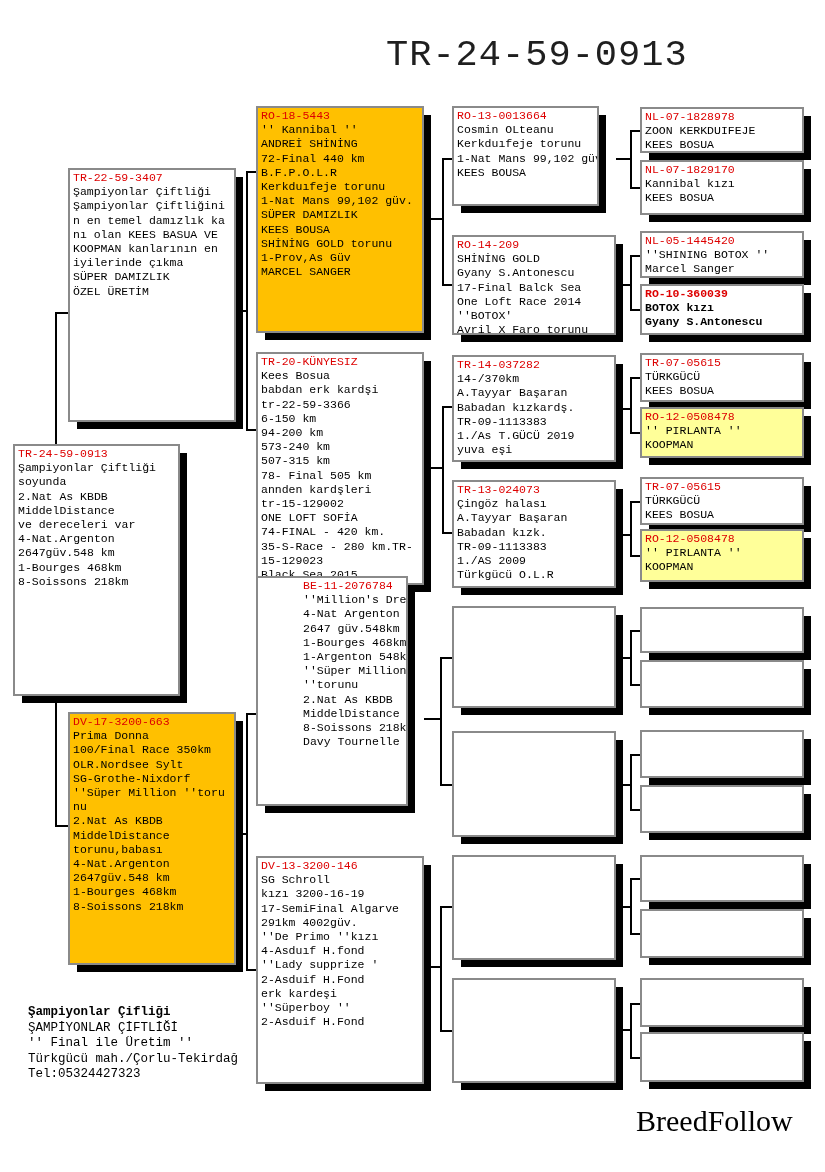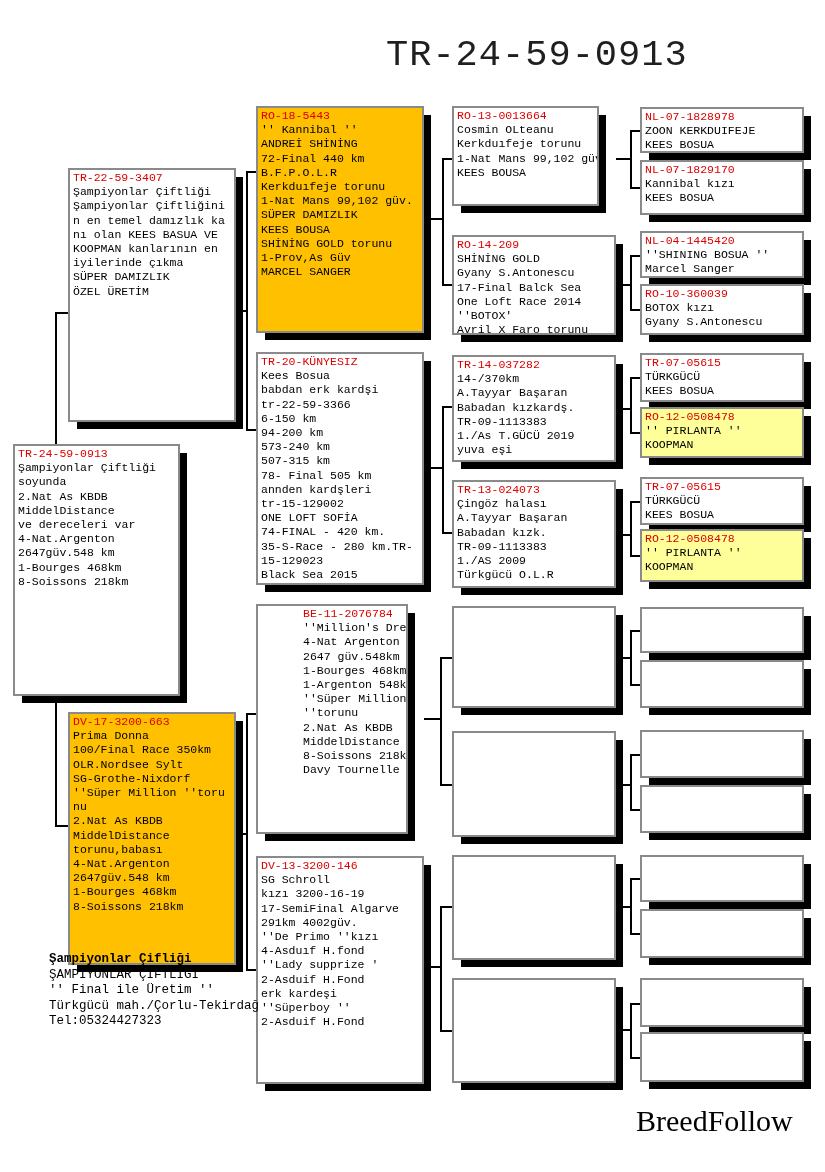--- a/index.html
+++ b/index.html
@@ -6,21 +6,21 @@
   .page{position:relative;width:825px;height:1172px;background:#ffffff;overflow:hidden;
         font-family:"Liberation Mono","DejaVu Sans Mono",monospace;}
   .title{position:absolute;left:386px;top:34px;font-size:37px;letter-spacing:1px;
          color:#1f1f1f;white-space:nowrap;}
   .cline{position:absolute;background:#000000;}
   .pbox{position:absolute;background:#ffffff;border:2px solid #8a8a8a;
         box-shadow:8px 8px 0 -1px #000000;box-sizing:border-box;
         padding:1px 0 0 3px;font-size:11.5px;line-height:14.2px;color:#000000;
         white-space:nowrap;overflow:hidden;}
   .ring{color:var(--red,#dd0000);}
-  .footer{position:absolute;left:28px;top:952px;font-size:12.5px;line-height:15.6px;color:#000000;margin-left:21px;}
+  .footer{position:absolute;left:28px;top:1005px;font-size:12.5px;line-height:15.6px;color:#000000;}
   .footer .bold{font-weight:bold;}
   .watermark{position:absolute;left:636px;top:1104px;font-family:"Liberation Serif","DejaVu Serif",serif;
              font-size:30px;color:#000000;}
 </style>
 </head>
 <body>
 
 <div class="page" style="--red: #dd0000;">
   <div class="title">TR-24-59-0913</div>
   <div>
@@ -147,21 +147,21 @@
         <div>507-315 km</div>
         <div>78- Final 505 km</div>
         <div>annden kardşleri</div>
         <div>tr-15-129002</div>
         <div>ONE LOFT SOFİA</div>
         <div>74-FINAL - 420 km.</div>
         <div>35-S-Race - 280 km.TR-</div>
         <div>15-129023</div>
         <div>Black Sea 2015</div>
       </div>
-      <div class="pbox" style="left: 256px; top: 604px; width: 152px; height: 230px; padding-left: 45px;">
+      <div class="pbox" style="left: 256px; top: 576px; width: 152px; height: 230px; padding-left: 45px;">
         <div class="ring">BE-11-2076784</div>
         <div>''Million's Dream ''</div>
         <div>4-Nat Argenton</div>
         <div>2647 güv.548km</div>
         <div>1-Bourges 468km</div>
         <div>1-Argenton 548km</div>
         <div>''Süper Million</div>
         <div>''torunu</div>
         <div>2.Nat As KBDB</div>
         <div>MiddelDistance</div>
@@ -224,25 +224,25 @@
         <div class="ring">NL-07-1828978</div>
         <div>ZOON KERKDUIFEJE</div>
         <div>KEES BOSUA</div>
       </div>
       <div class="pbox" style="left: 640px; top: 160px; width: 164px; height: 55px;">
         <div class="ring">NL-07-1829170</div>
         <div>Kannibal kızı</div>
         <div>KEES BOSUA</div>
       </div>
       <div class="pbox" style="left: 640px; top: 231px; width: 164px; height: 47px;">
-        <div class="ring">NL-04-1445420</div>
-        <div>''SHINING BOSUA ''</div>
+        <div class="ring">NL-05-1445420</div>
+        <div>''SHINING BOTOX ''</div>
         <div>Marcel Sanger</div>
       </div>
-      <div class="pbox" style="left: 640px; top: 284px; width: 164px; height: 51px;">
+      <div class="pbox" style="left: 640px; top: 284px; width: 164px; height: 51px; font-weight: bold;">
         <div class="ring">RO-10-360039</div>
         <div>BOTOX kızı</div>
         <div>Gyany S.Antonescu</div>
       </div>
       <div class="pbox" style="left: 640px; top: 353px; width: 164px; height: 49px;">
         <div class="ring">TR-07-05615</div>
         <div>TÜRKGÜCÜ</div>
         <div>KEES BOSUA</div>
       </div>
       <div class="pbox" style="left: 640px; top: 407px; width: 164px; height: 51px; background: rgb(255, 255, 153);">

